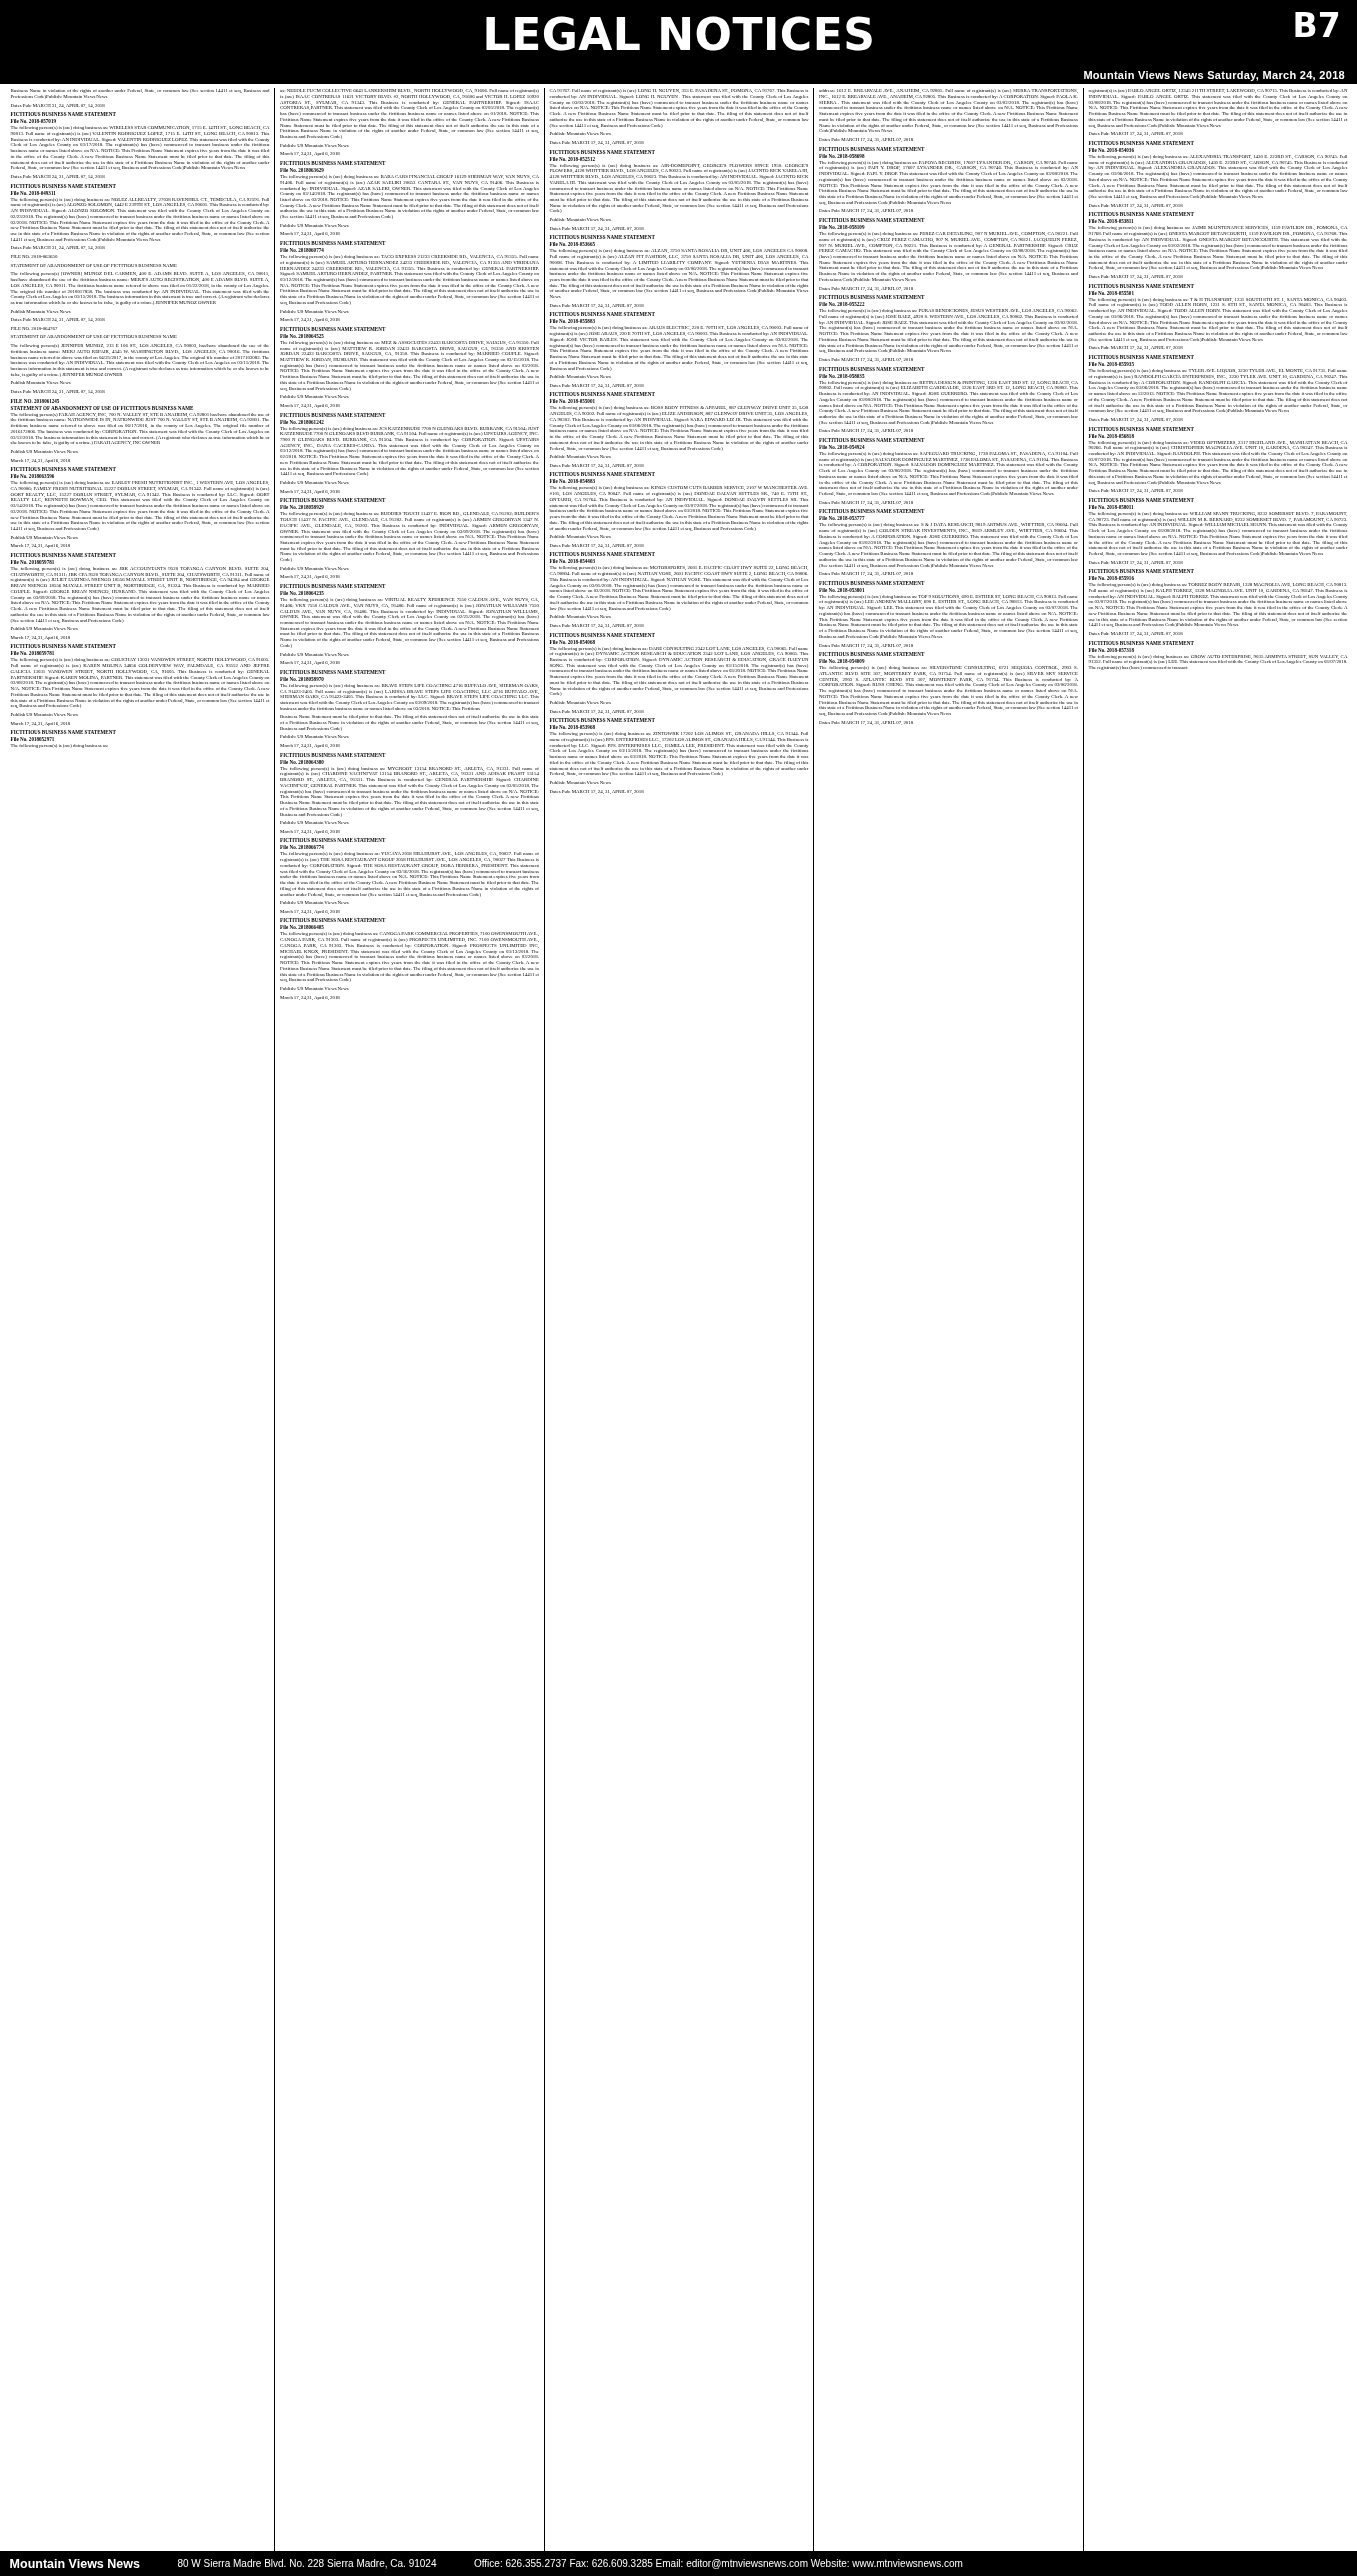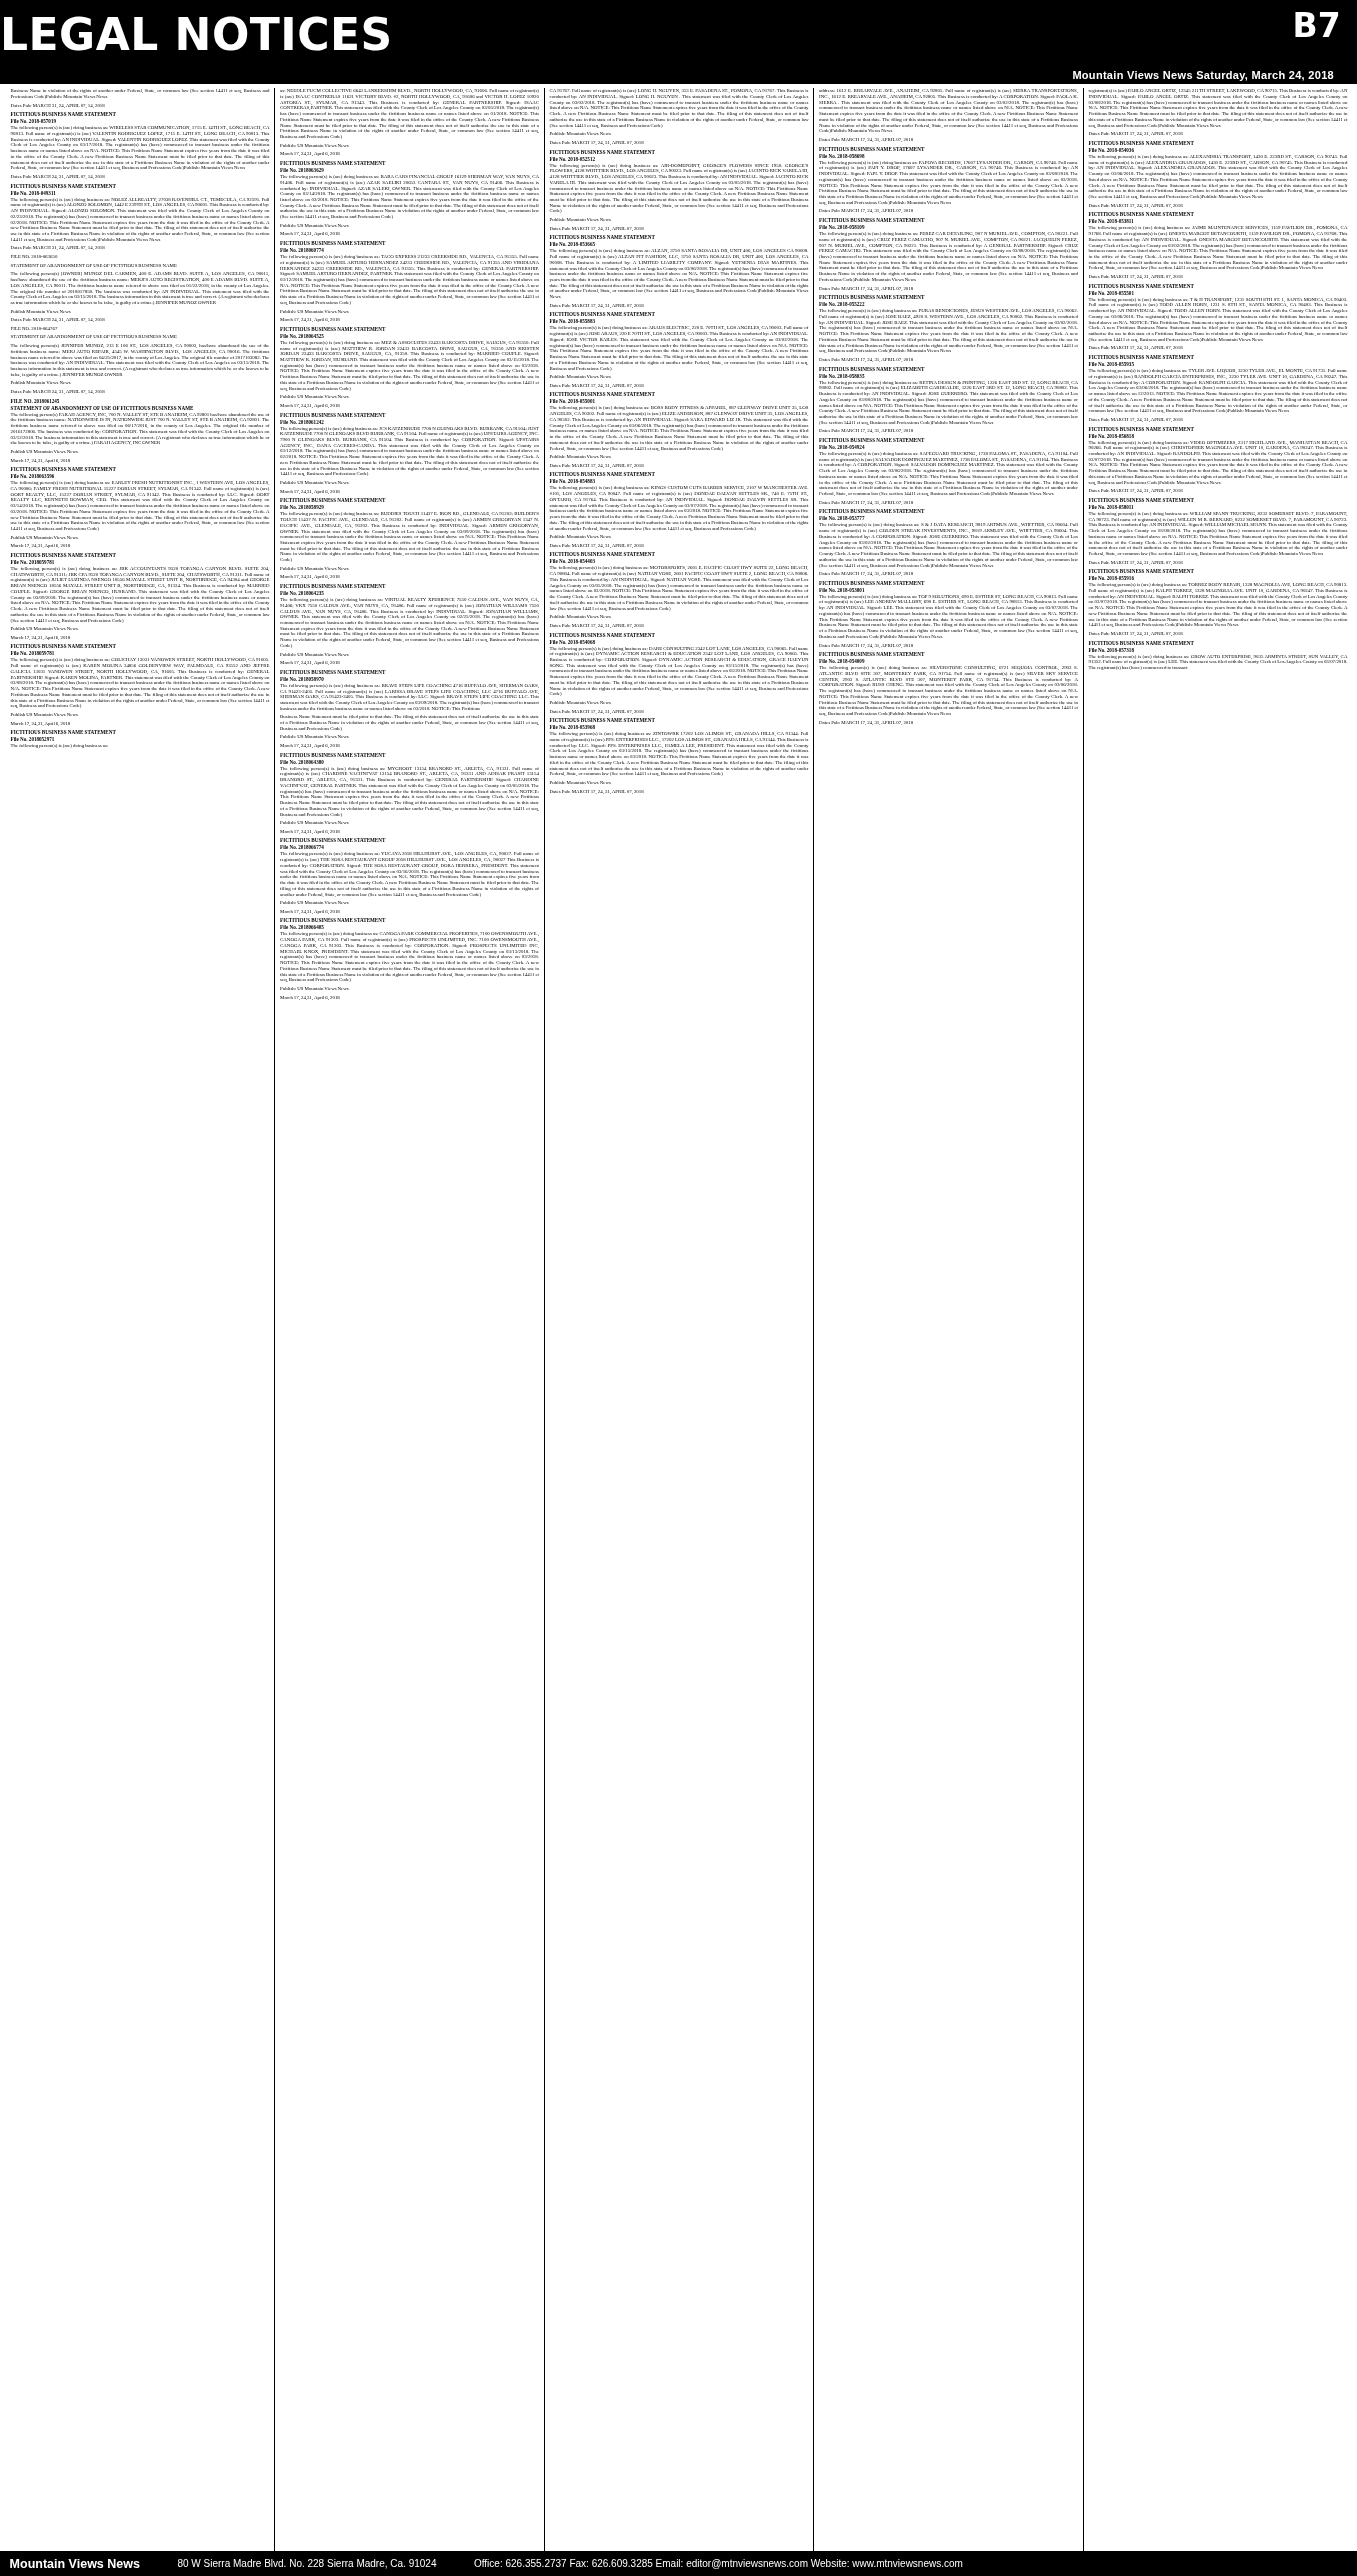--- a/index.html
+++ b/index.html
@@ -13,21 +13,21 @@
     overflow:hidden;
   }
   
   .masthead {
     position:relative;
     height:69px;
     background:#000;
     color:#fff;
     display:flex;
     align-items:center;
-    justify-content:flex-start;
+    justify-content:center;
   }
   .masthead .title {
     font-family:"DejaVu Sans", sans-serif;
     font-weight:bold;
     font-size:44px;
     letter-spacing:0.5px;
     line-height:1;
   }
   .masthead .page-code {
     position:absolute;
@@ -35,21 +35,21 @@
     top:5.8px;
     font-family:"DejaVu Sans", sans-serif;
     font-weight:bold;
     font-size:33px;
   }
   .subhead {
     height:15.4px;
     background:#000;
     color:#fff;
     text-align:right;
-    padding-right:24px;
+    padding-right:13px;
     font-family:"Liberation Sans", sans-serif;
     font-weight:bold;
     font-size:11px;
     line-height:13.5px;
     letter-spacing:0.3px;
   }
   
   .columns {
     display:flex;
     padding:3.9px 5.8px 0 5.8px;

